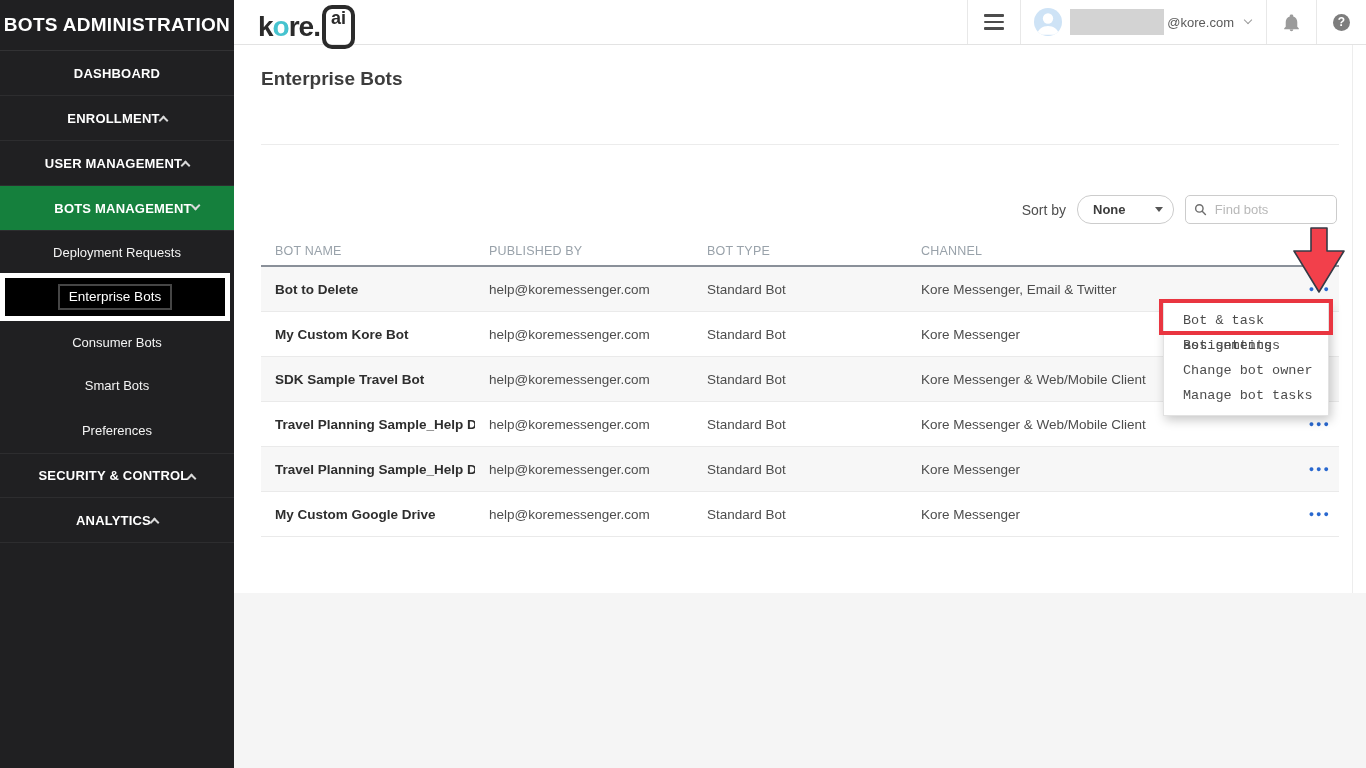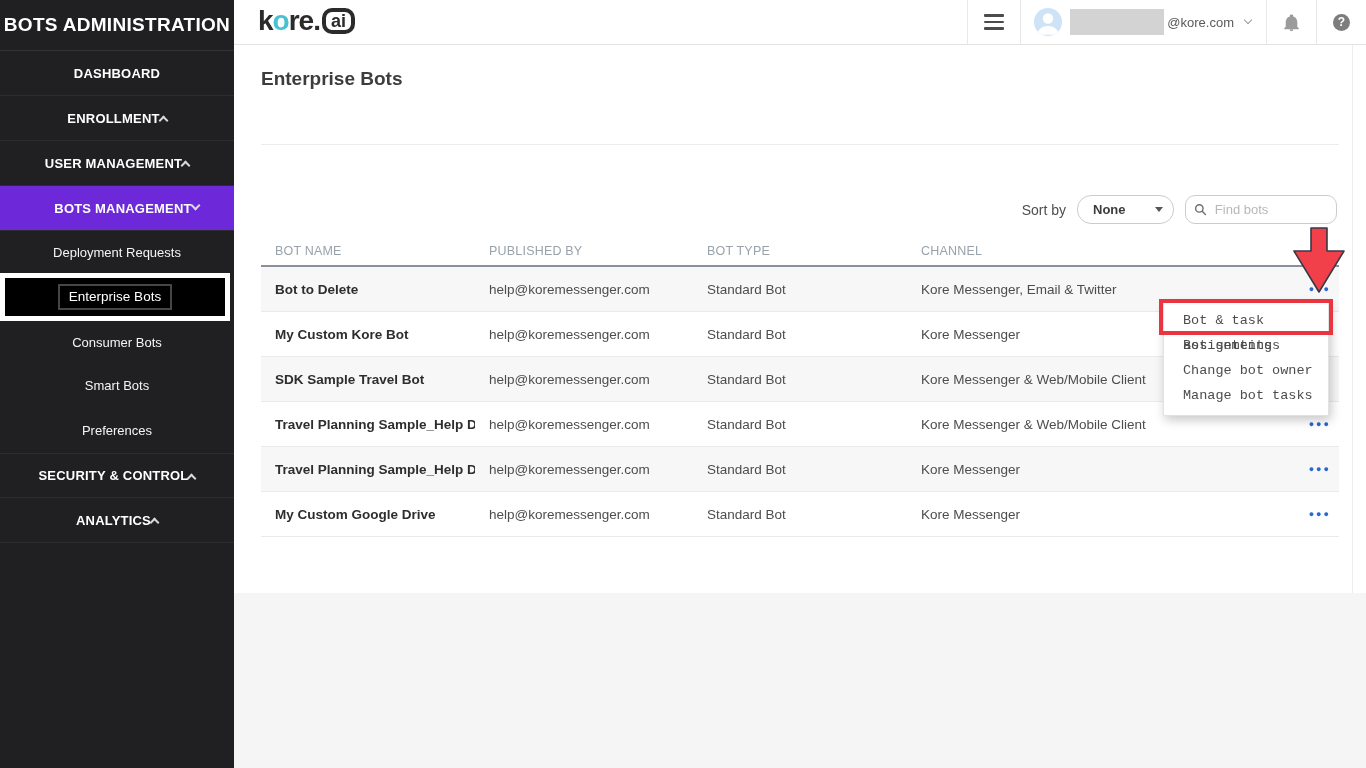--- a/index.html
+++ b/index.html
@@ -9,38 +9,38 @@
     background:#f5f5f5; font-family:"Liberation Sans", sans-serif;
   }
 
   
   .sidebar { position:absolute; left:0; top:0; width:234px; height:768px; background:#202022; color:#fff; z-index:10; }
   .sb-title { height:51px; display:flex; align-items:center; justify-content:center;
     font-size:19px; font-weight:700; letter-spacing:.3px; border-bottom:1px solid #323234; }
   .sb-item { height:45px; display:flex; align-items:center; justify-content:center;
     padding:0 21px; font-size:13px; font-weight:700; letter-spacing:.2px;
     border-bottom:1px solid #2d2d2f; cursor:pointer; }
-  .sb-item.active { background:#6d28d9;padding-left:40px; }
+  .sb-item.active { background:#15803d;padding-left:40px; }
   .sb-sub { height:45px; display:flex; align-items:center; justify-content:center;
     font-size:13px; font-weight:500; color:#f4f4f4; cursor:pointer; }
   .sb-sub-frame { height:48px; border:5px solid #ffffff; background:#000;
     margin-right:4px; display:flex; align-items:center; justify-content:center; cursor:pointer; }
   .sb-sub-frame .inner { border:2px solid #464646; padding:3px 9px 4px; font-size:13.5px; font-weight:500; }
   .chev { width:7px; height:7px; border-right:2px solid #d9d9d9; border-bottom:2px solid #d9d9d9; flex:none; }
   .chev.up   { transform:rotate(-135deg); margin-top:5px; }
   .chev.down { transform:rotate(45deg);  margin-bottom:5px; }
 
   
   .topbar { position:absolute; left:234px; top:0; width:1132px; height:45px;
     background:#fff; border-bottom:1px solid #e3e3e3; z-index:9; }
   .logo { position:absolute; left:24px; top:5px; display:flex; align-items:center; cursor:pointer; }
   .logo .word { font-size:28px; font-weight:800; color:#2b2b2b; letter-spacing:-1px; }
   .logo .o { color:#46c3cf; }
   .logo .badge { margin-left:2px; border:4px solid #2b2b2b; border-radius:10px;
-    font-size:18px; font-weight:800; color:#2b2b2b; padding:0 5px; height:26px; line-height:19px; }
+    font-size:18px; font-weight:800; color:#2b2b2b; padding:0 5px; height:44px; line-height:19px; }
   .tb-right { position:absolute; right:0; top:0; height:44px; display:flex; align-items:center; }
   .tb-div { width:1px; height:44px; background:#e8e8e8; flex:none; }
   .hamburger { width:52px; height:44px; display:flex; flex-direction:column; gap:4px;
     align-items:center; justify-content:center; cursor:pointer; }
   .hamburger i { display:block; width:20px; height:2.5px; background:#4c4c4c; border-radius:1px; }
   .user { display:flex; align-items:center; height:44px; padding:0 13px; gap:8px; cursor:pointer; }
   .avatar { width:28px; height:28px; border-radius:50%; background:#cee3f6; overflow:hidden; flex:none; }
   .redact { width:94px; height:26px; background:#d3d3d3; flex:none; margin-right:-5px; }
   .email { font-size:13px; color:#5a5a5a; }
   .chev-sm { width:6px; height:6px; border-right:1.5px solid #9a9a9a; border-bottom:1.5px solid #9a9a9a;
@@ -56,21 +56,21 @@
   .page-sub { position:absolute; left:27px; top:55px; font-size:13.5px; color:#c7c7c7; }
   .hdiv { position:absolute; left:27px; right:27px; top:99px; height:1px; background:#ececec; }
 
   .toolbar { position:absolute; top:150px; right:29px; height:29px; display:flex; align-items:center; gap:11px; }
   .sort-label { font-size:14px; color:#4e4e4e; }
   .select { width:97px; height:29px; border:1px solid #cccccc; border-radius:14px; background:#fff;
     display:flex; align-items:center; justify-content:space-between; padding:0 10px 0 15px; cursor:pointer; }
   .select .val { font-size:13px; font-weight:700; color:#3c3c3c; }
   .caret { width:0; height:0; border-left:4px solid transparent; border-right:4px solid transparent;
     border-top:5px solid #555; }
-  .search { width:152px; height:29px; border:1px solid #cccccc; border-radius:10px; background:#fff;
+  .search { width:152px; height:29px; border:1px solid #cccccc; border-radius:5px; background:#fff;
     display:flex; align-items:center; padding:2px 8px; gap:6px; }
   .search input { border:none; outline:none; width:100%; font-size:13px; color:#444;
     font-family:"Liberation Sans", sans-serif; background:transparent; }
   .search input::placeholder { color:#b8b8b8; }
 
   .table { position:absolute; left:27px; top:191px; width:1078px; }
   .thead, .trow { display:grid; grid-template-columns:214px 218px 214px 1fr 46px; align-items:center; }
   .thead { height:31px; border-bottom:2px solid #8a9099; color:#99a2aa; font-size:12.5px; letter-spacing:.2px; }
   .thead > div { padding-left:14px; }
   .trow { height:45px; border-bottom:1px solid #eaeaea; font-size:13.5px; color:#4d4d4d; }

